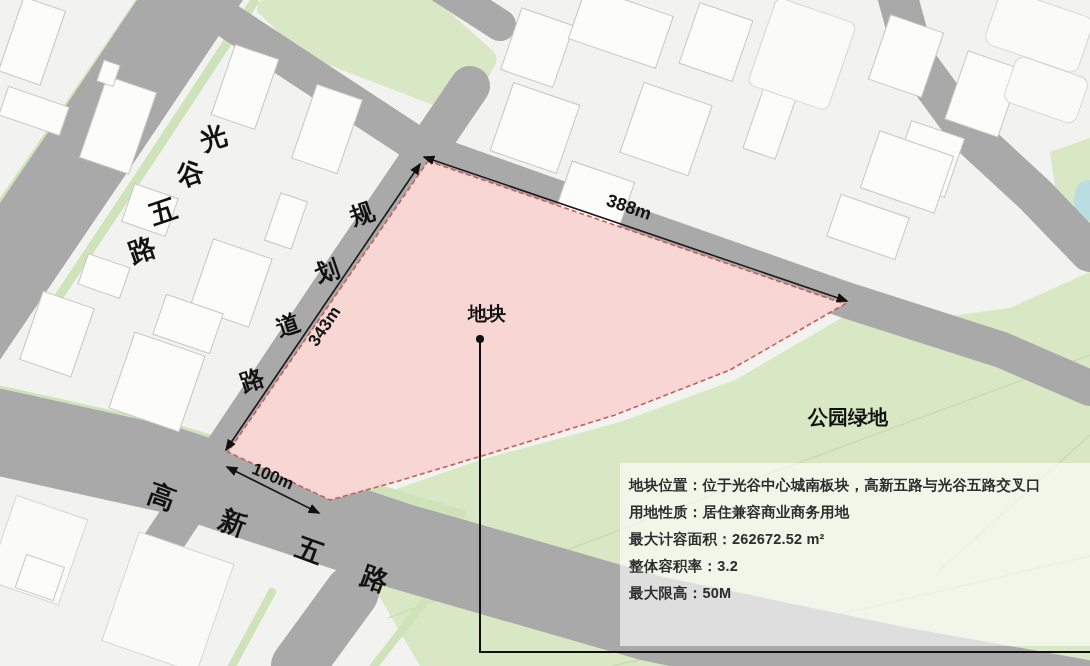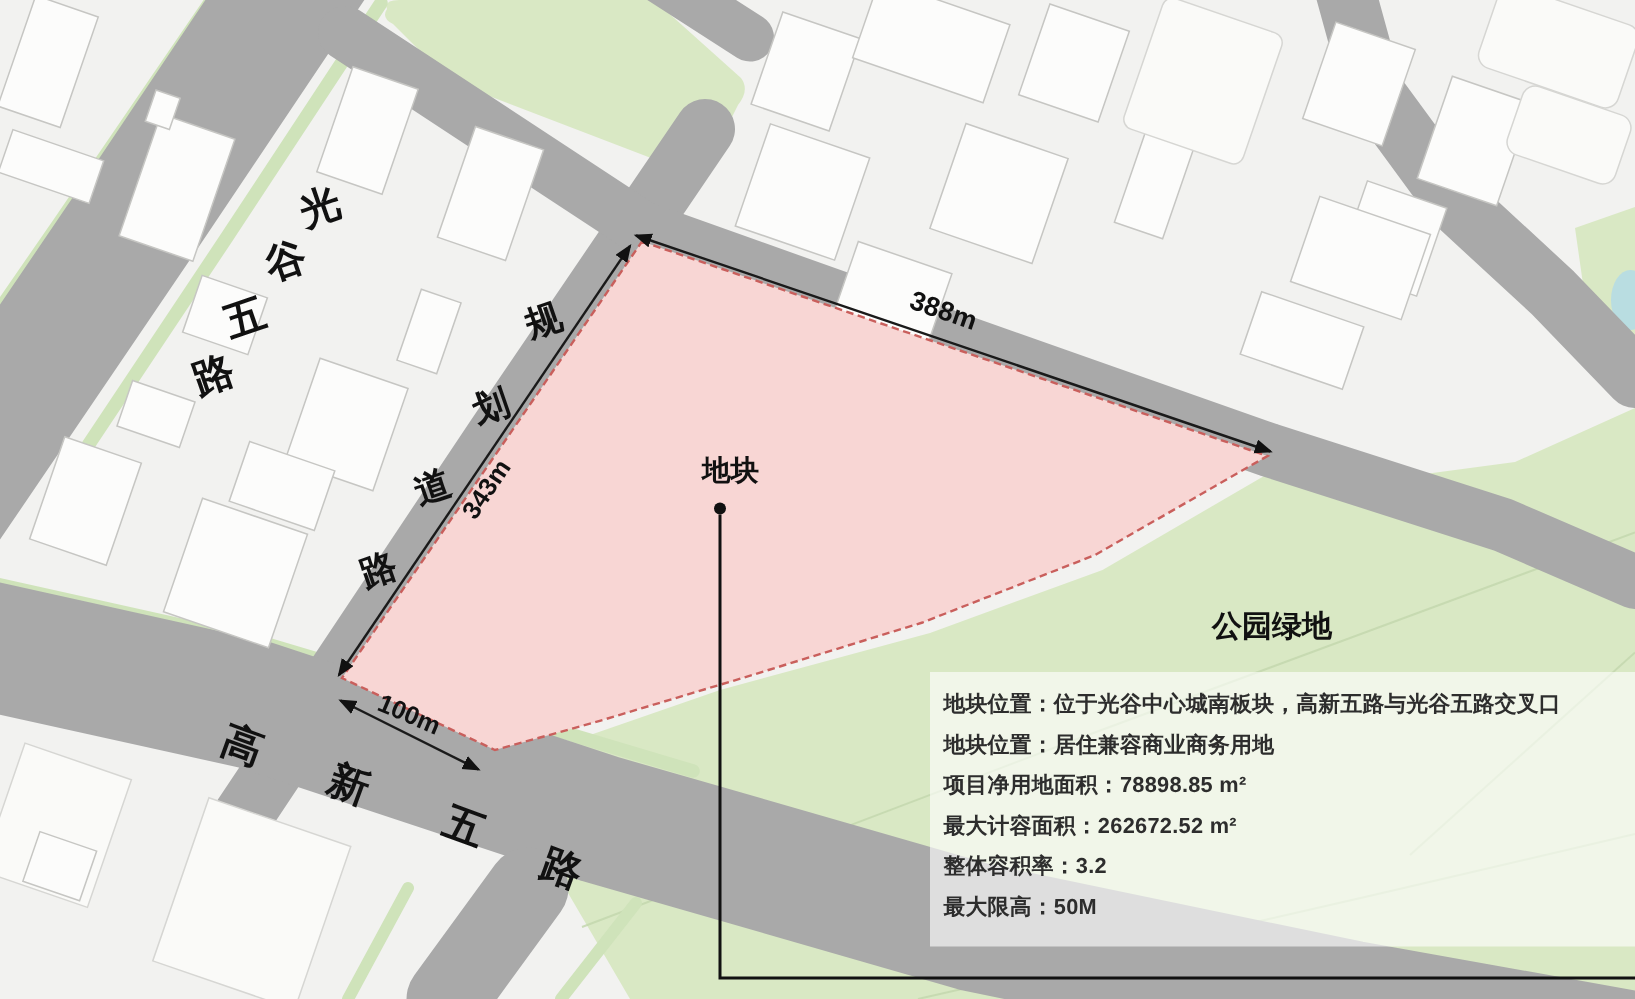--- a/index.html
+++ b/index.html
@@ -9,21 +9,21 @@
   .road{stroke:#a9a9a9;fill:none;stroke-linecap:round;stroke-linejoin:round;}
   .strip{stroke:#cfe3ba;fill:none;stroke-linecap:round;stroke-linejoin:round;stroke-width:9;}
   .bld{fill:#fcfcfb;stroke:#c6c6c3;stroke-width:1;}
   .pod{fill:#fafaf8;stroke:#d6d6d3;stroke-width:1;}
   .parkpath{stroke:#c3d7ae;stroke-width:1.3;fill:none;opacity:.85;}
   .dimline{stroke:#1a1a1a;stroke-width:1.6;fill:none;}
   .dimtxt{font-size:17px;font-weight:bold;fill:#111;}
   .rdchar{font-size:27px;font-weight:bold;fill:#111;}
   .rdchar2{font-size:24px;font-weight:bold;fill:#111;}
   .biglbl{font-size:20px;font-weight:bold;fill:#111;}
-  #info-box{position:absolute;left:620px;top:448px;width:470px;height:183px;
+  #info-box{position:absolute;left:620px;top:463px;width:470px;height:183px;
             background:rgba(255,255,255,0.62);box-sizing:border-box;
             padding:9px 6px 6px 9px;z-index:5;}
   .info-line{font-size:14.5px;font-weight:bold;color:#2d2d2d;line-height:27px;
              white-space:nowrap;letter-spacing:0.2px;}
 </style>
 </head>
 <body>
 
 <div id="stage">
 <svg width="1090" height="666" viewBox="0 0 1090 666">
@@ -135,19 +135,18 @@
     <text class="biglbl" style="font-size:19px" x="487" y="320" text-anchor="middle">地块</text>
     <circle cx="480" cy="339" r="4" fill="#111"></circle>
     <polyline points="480,343 480,652 1090,652" fill="none" stroke="#111" stroke-width="2"></polyline>
   </g>
 
   <text class="biglbl" x="848" y="424" text-anchor="middle">公园绿地</text>
 </svg>
 
 <div id="info-box">
   <div class="info-line">地块位置：位于光谷中心城南板块，高新五路与光谷五路交叉口</div>
-  <div class="info-line">地块位置：居住兼容商业商务用地</div>
-  <div class="info-line">项目净用地面积：78898.85 m²</div>
+  <div class="info-line">用地性质：居住兼容商业商务用地</div>
   <div class="info-line">最大计容面积：262672.52 m²</div>
   <div class="info-line">整体容积率：3.2</div>
   <div class="info-line">最大限高：50M</div>
 </div>
 </div>
 
 </body></html>

